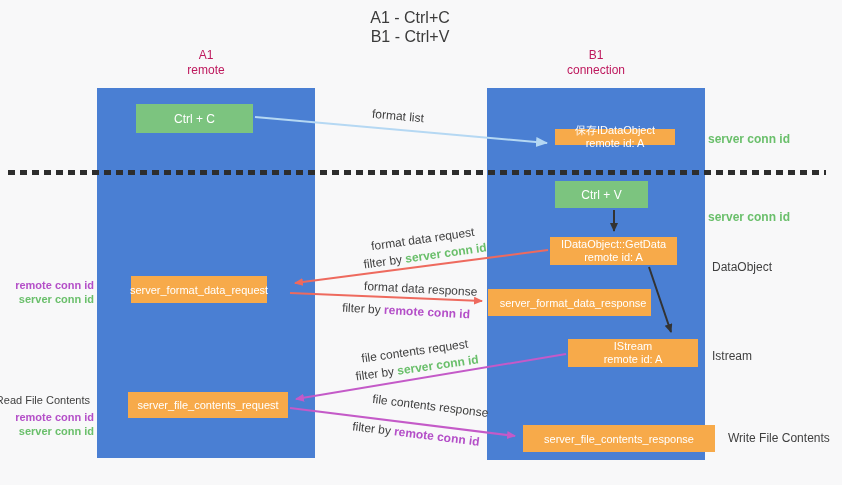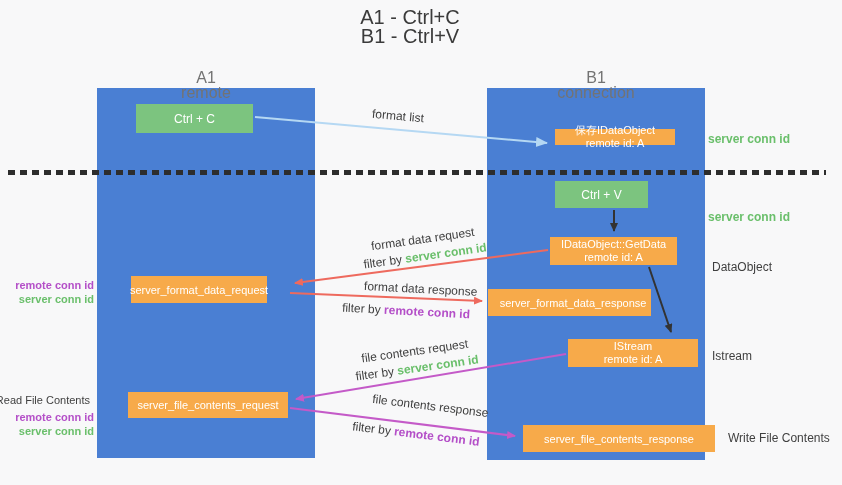--- a/index.html
+++ b/index.html
@@ -15,23 +15,23 @@
   .orange-box{background:#f7aa4a;}
 
   .lbl{position:absolute; font-size:12px; color:#3f3f3f; white-space:nowrap; z-index:6;}
   .lbl.small{font-size:11px;}
   .green-t{color:#6abf6b; font-weight:bold;}
   .purple-t{color:#b44fc8; font-weight:bold;}
   .rot-up{transform:rotate(-8deg);}
   .center{text-align:center;}
 
   #title{position:absolute; left:310px; top:8px; width:200px; text-align:center;
-         font-size:20px; line-height:19px; color:#3b3b3b; z-index:6;}
-  .col-header{position:absolute; top:70px; width:218px; text-align:center;
-              font-size:16px; line-height:15px; color:#737373; z-index:6;}
+         font-size:16px; line-height:19px; color:#3b3b3b; z-index:6;}
+  .col-header{position:absolute; top:48px; width:218px; text-align:center;
+              font-size:12px; line-height:15px; color:#be185d; z-index:6;}
 
   #dotted-line{position:absolute; left:8px; top:170px; width:818px; height:5px; z-index:4;
     background:repeating-linear-gradient(90deg,#2d2d2d 0 7px,transparent 7px 12px);}
 
   #arrows{position:absolute; left:0; top:0; z-index:5; pointer-events:none;}
 </style>
 </head>
 <body>
 
 <div id="canvas">

